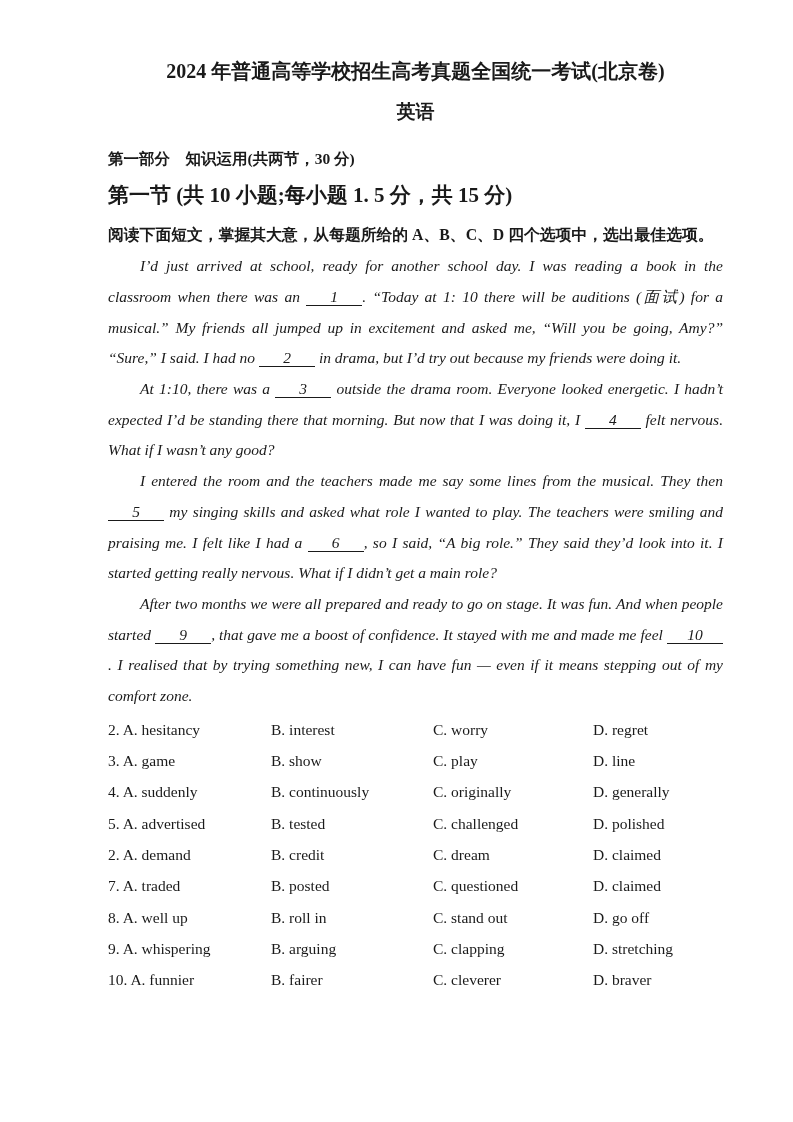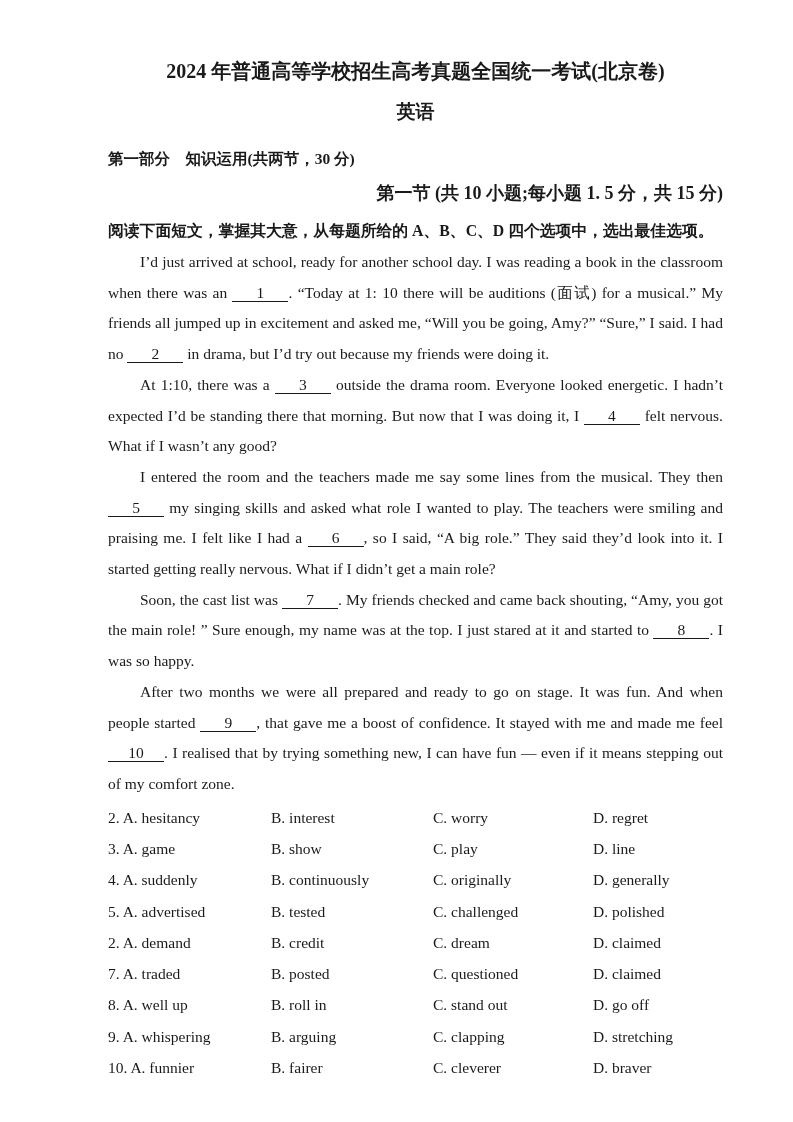--- a/index.html
+++ b/index.html
@@ -26,33 +26,32 @@
     font-weight:bold;
     margin-top:14px;
   }
   .h-part {
     font-size:15.5px;
     font-weight:bold;
     margin-top:23px;
     line-height:1.4;
   }
   .h-section {
-    font-size:18px;
+    font-size:21px;
     font-weight:bold;
     margin-top:11px;
     line-height:1.4;
-    text-align:right;
   }
   .instructions {
     font-size:15.8px;
     font-weight:bold;
     margin-top:14px;
     line-height:1.4;
   }
-  .passage { margin-top:5px; }
+  .passage { margin-top:5px;font-style:italic; }
   .para {
     margin:0;
     font-size:15.5px;
     line-height:30.7px;
     text-indent:32px;
     text-align:justify;
   }
   .blank {
     display:inline-block;
     min-width:56px;
@@ -78,21 +77,20 @@
 <div class="page">
   <div class="title">2024 年普通高等学校招生高考真题全国统一考试(北京卷)</div>
   <div class="subject">英语</div>
   <div class="h-part">第一部分　知识运用(共两节，30 分)</div>
   <div class="h-section">第一节 (共 10 小题;每小题 1. 5 分，共 15 分)</div>
   <div class="instructions">阅读下面短文，掌握其大意，从每题所给的 A、B、C、D 四个选项中，选出最佳选项。</div>
   <div class="passage">
       <p class="para">I’d just arrived at school, ready for another school day. I was reading a book in the classroom when there was an <span class="blank">1</span>. “Today at 1: 10 there will be auditions (面试) for a musical.” My friends all jumped up in excitement and asked me, “Will you be going, Amy?” “Sure,” I said. I had no <span class="blank">2</span> in drama, but I’d try out because my friends were doing it.</p>
       <p class="para">At 1:10, there was a <span class="blank">3</span> outside the drama room. Everyone looked energetic. I hadn’t expected I’d be standing there that morning. But now that I was doing it, I <span class="blank">4</span> felt nervous. What if I wasn’t any good?</p>
       <p class="para">I entered the room and the teachers made me say some lines from the musical. They then <span class="blank">5</span> my singing skills and asked what role I wanted to play. The teachers were smiling and praising me. I felt like I had a <span class="blank">6</span>, so I said, “A big role.” They said they’d look into it. I started getting really nervous. What if I didn’t get a main role?</p>
-      <p class="para">Soon, the cast list was <span class="blank">7</span>. My friends checked and came back shouting, “Amy, you got the main role! ” Sure enough, my name was at the top. I just stared at it and started to <span class="blank">8</span>. I was so happy.</p>
       <p class="para">After two months we were all prepared and ready to go on stage. It was fun. And when people started <span class="blank">9</span>, that gave me a boost of confidence. It stayed with me and made me feel <span class="blank">10</span>. I realised that by trying something new, I can have fun — even if it means stepping out of my comfort zone.</p>
     </div>
   <div class="options">
       <div class="q-row">
         <div class="q-cell">2. A. hesitancy</div>
         <div class="q-cell">B. interest</div>
         <div class="q-cell">C. worry</div>
         <div class="q-cell">D. regret</div>
       </div>
       <div class="q-row">

